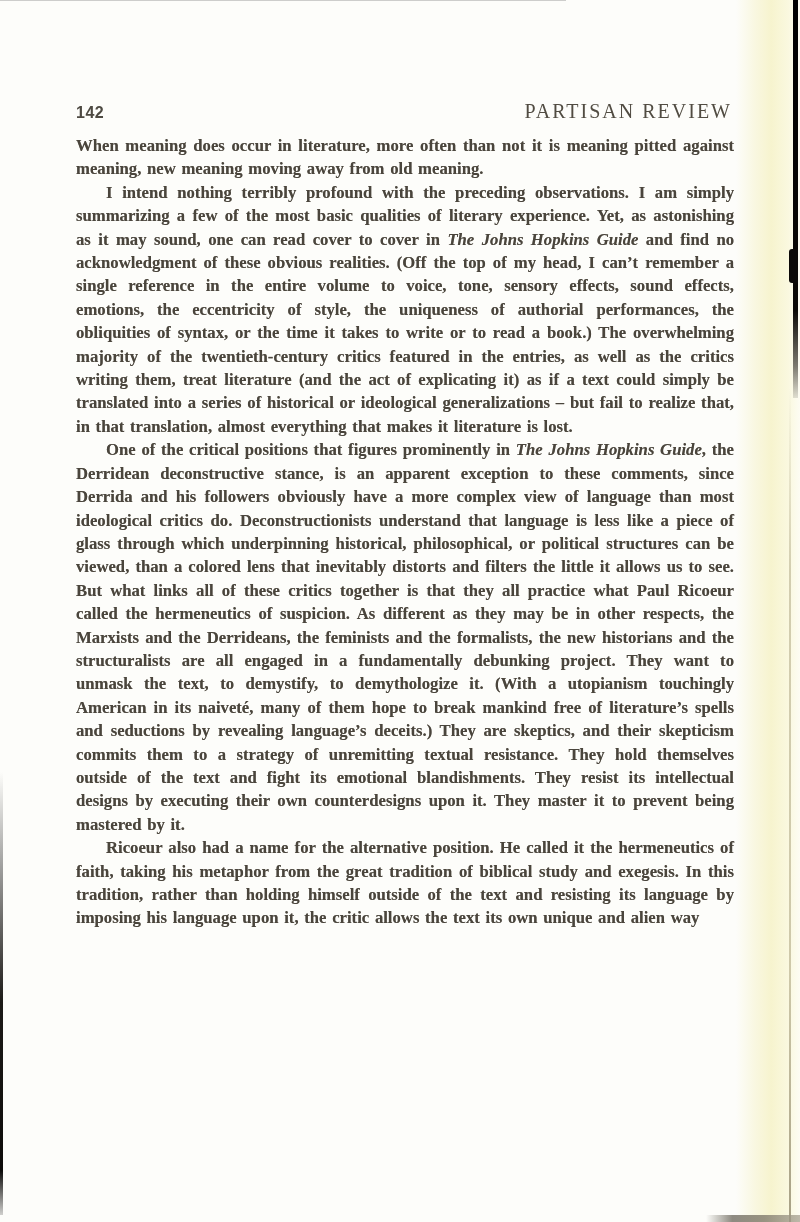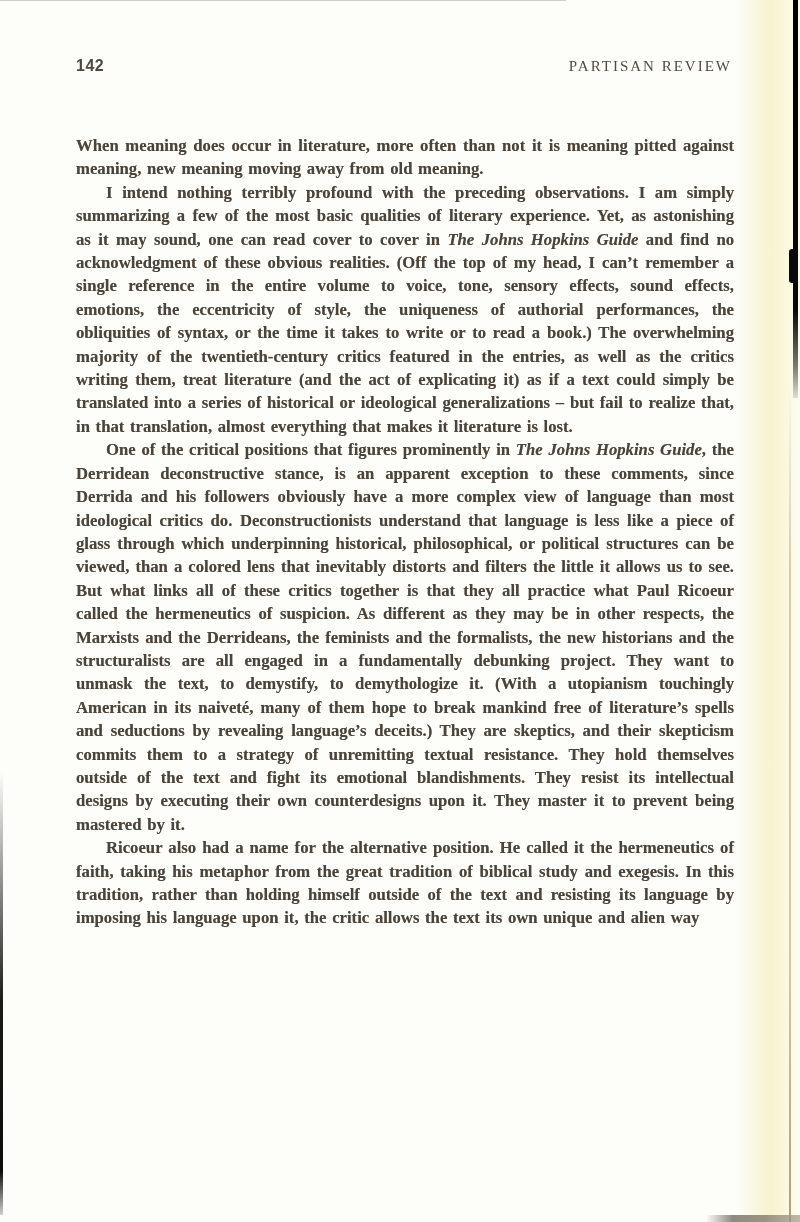--- a/index.html
+++ b/index.html
@@ -68,23 +68,24 @@
   
   .running-head{
     position:absolute;left:76px;right:68px;top:57px;
     display:flex;justify-content:space-between;align-items:baseline;
     color:var(--ink);
   }
   .folio{
     font-family:"Liberation Sans", sans-serif;
     font-weight:bold;font-size:16px;letter-spacing:0.5px;
     color:#4e4a42;
+    margin-top:47px;
   }
   .journal{
-    font-size:15px;letter-spacing:2px;
+    font-size:20px;letter-spacing:2px;
     color:#514c42;
     margin-left:12px;
   }
   
   .text-block{
     position:absolute;left:76px;top:134px;width:658px;
     color:var(--ink);
     font-size:16.7px;line-height:23.4px;
     text-align:justify;
     word-spacing:0.09em;

